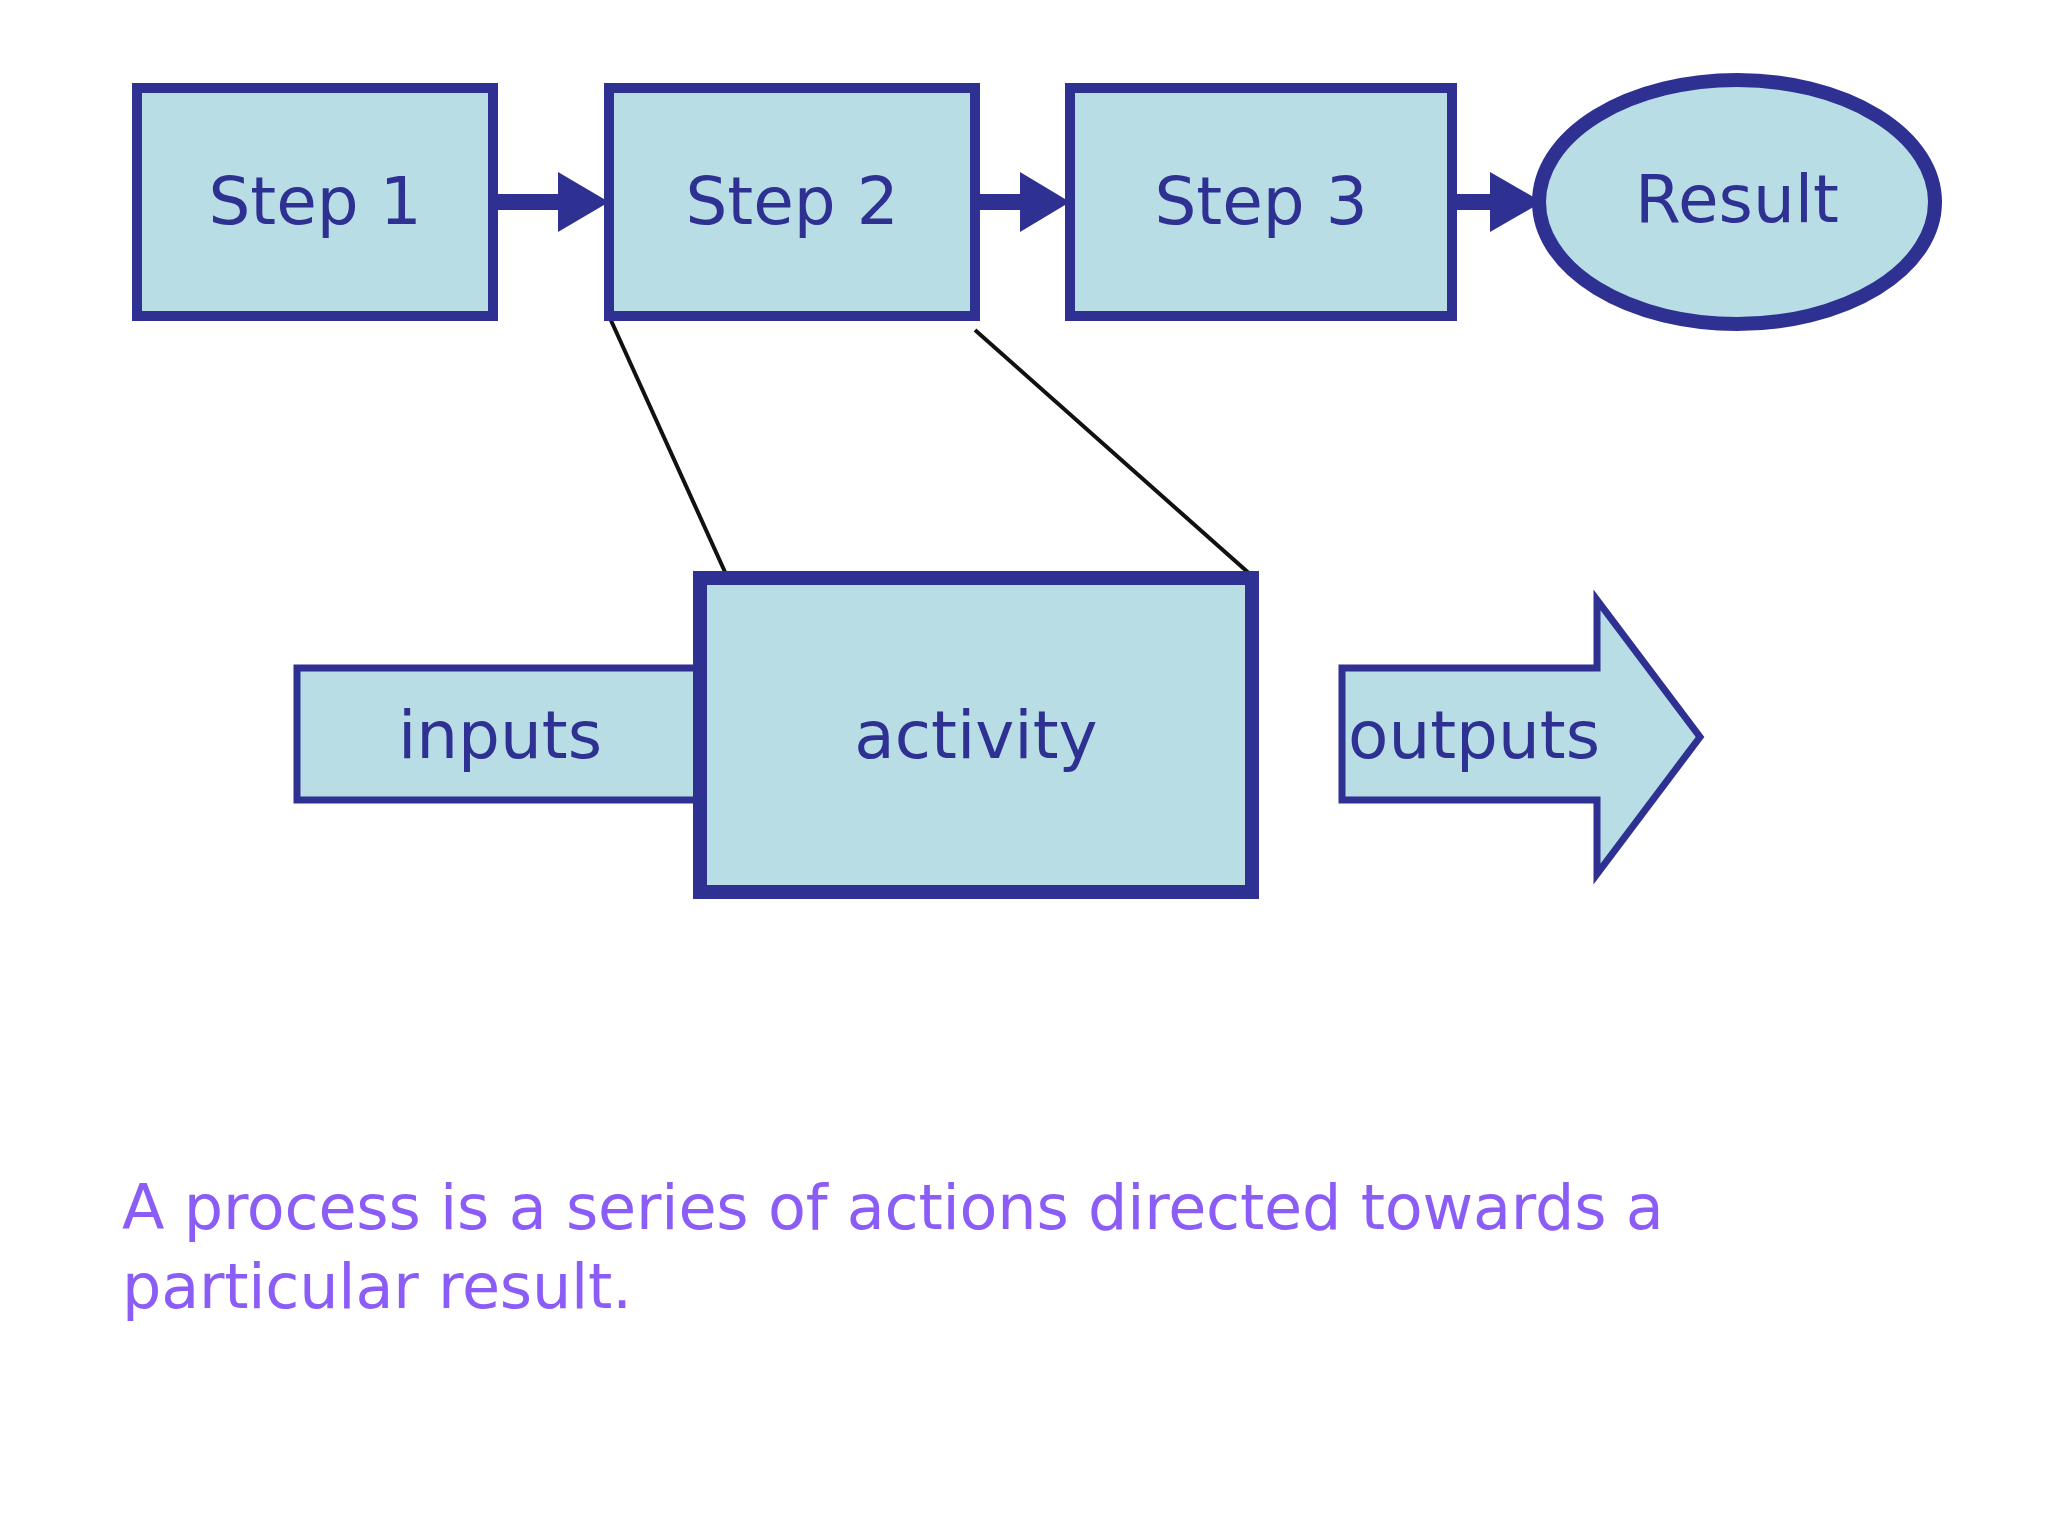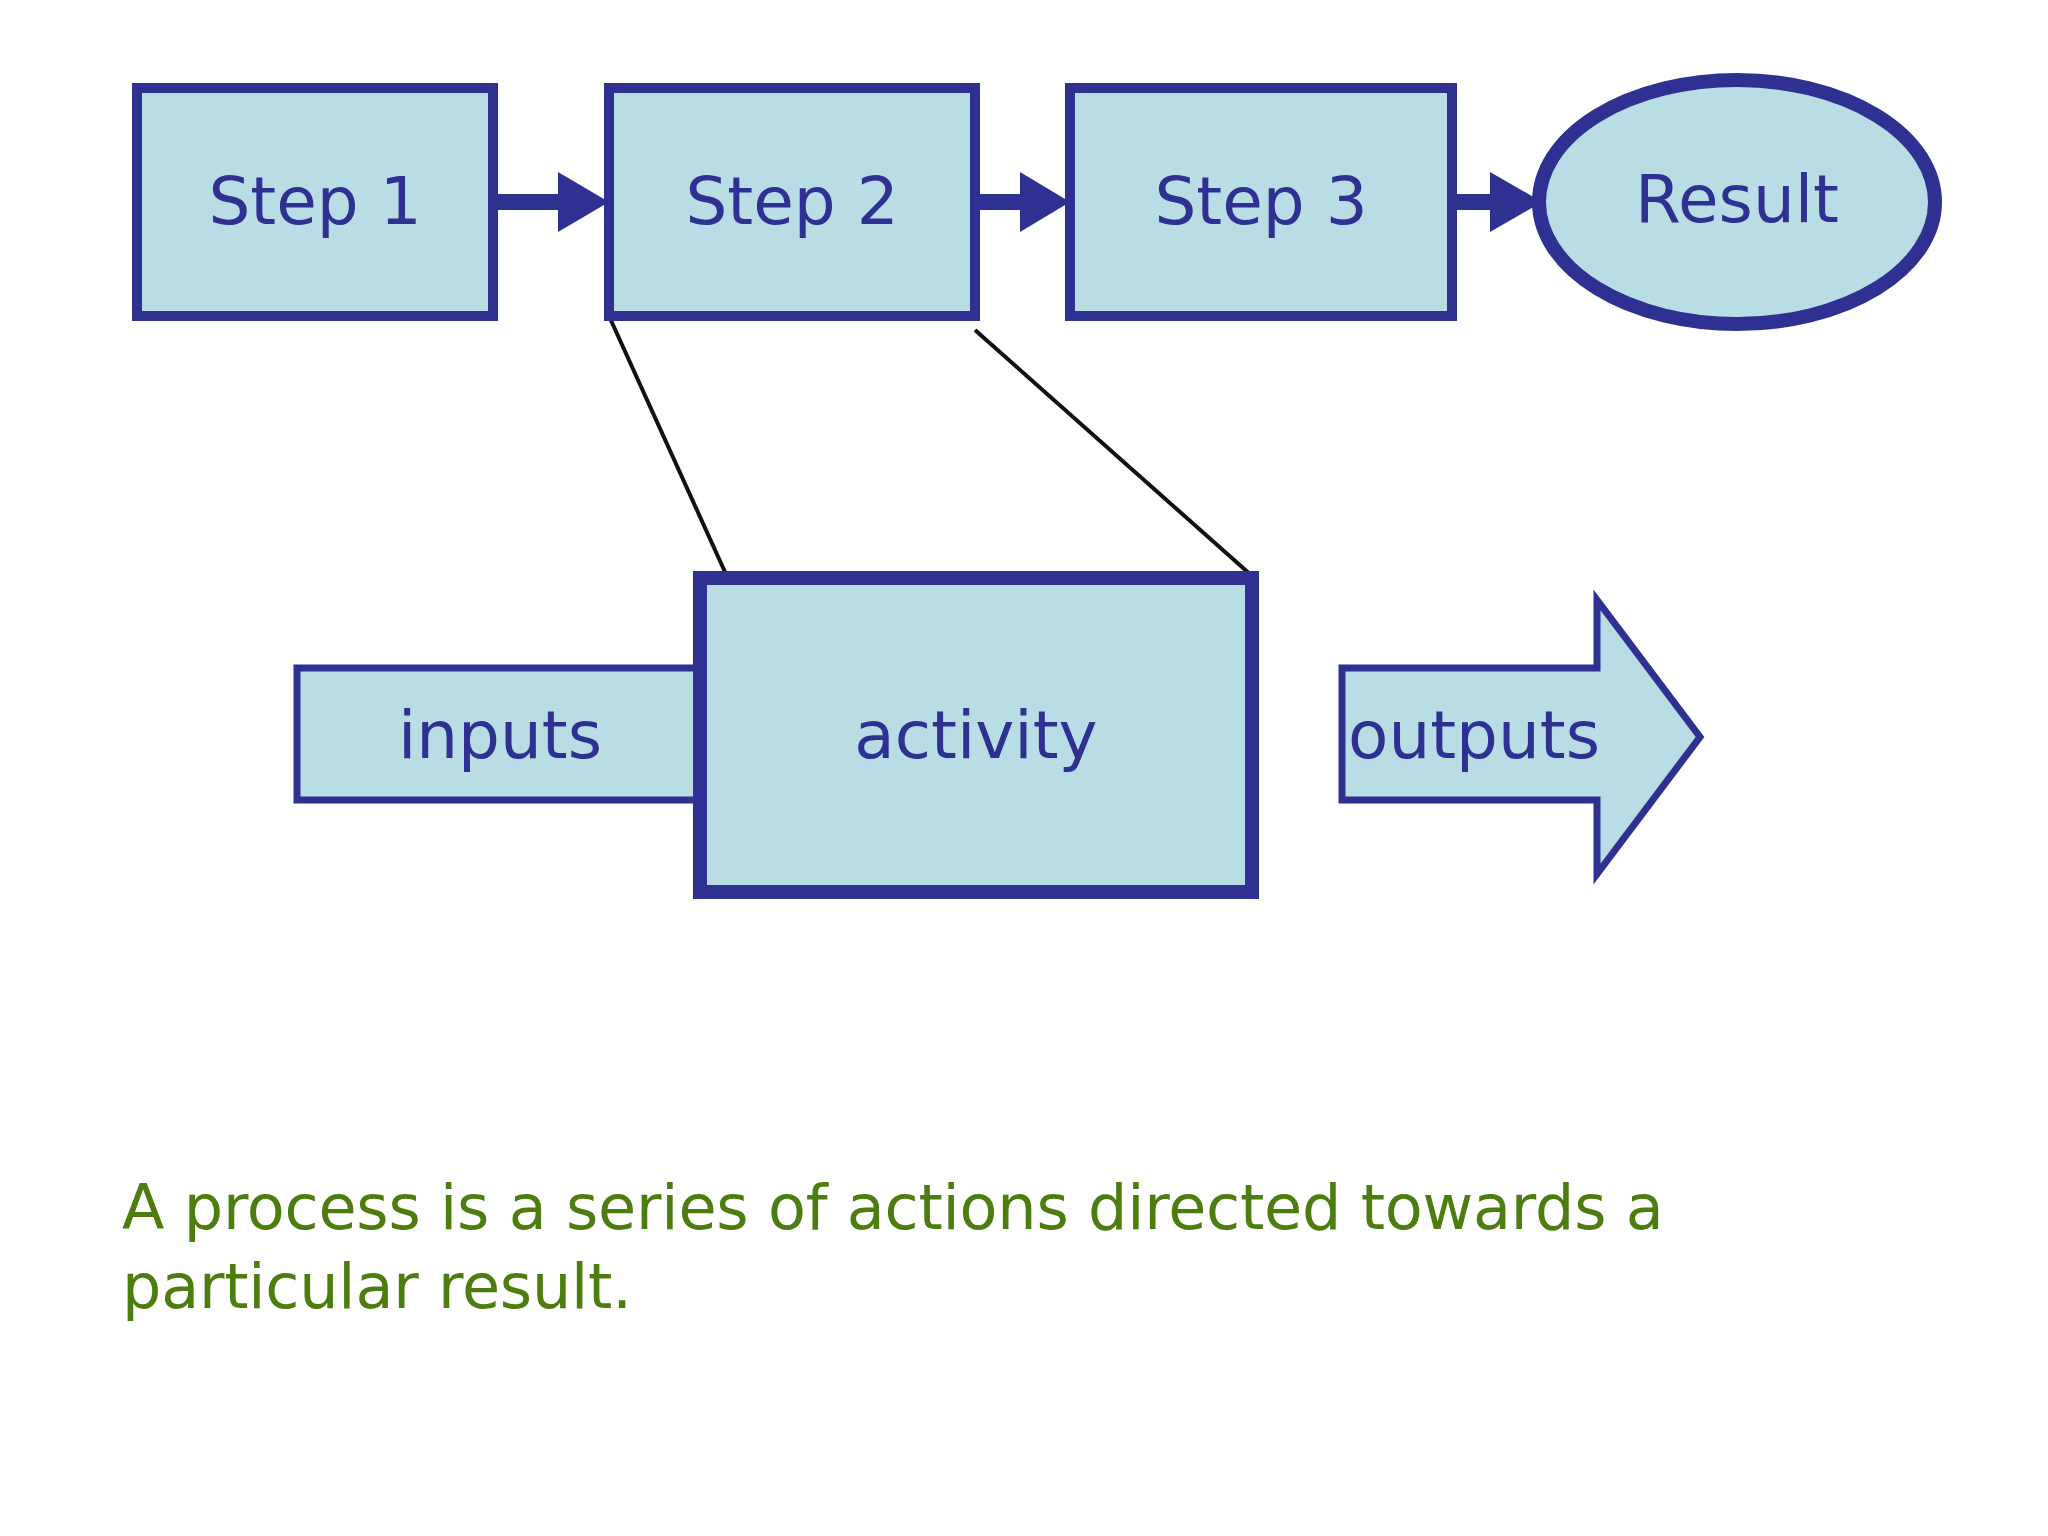--- a/index.html
+++ b/index.html
@@ -46,21 +46,21 @@
 
   
   #caption {
     position: absolute;
     left: 122px;
     top: 1168px;
     width: 1640px;
     font-family: "DejaVu Sans", sans-serif;
     font-size: 62px;
     line-height: 1.28;
-    color: #4d7c0f;
+    color: #8b5cf6;
     white-space: pre-line;
     letter-spacing: -0.2px;
   }
 </style>
 </head>
 <body>
 
 <div id="slide">
 
   <svg id="diagram" viewBox="0 0 2048 1536" xmlns="http://www.w3.org/2000/svg">

